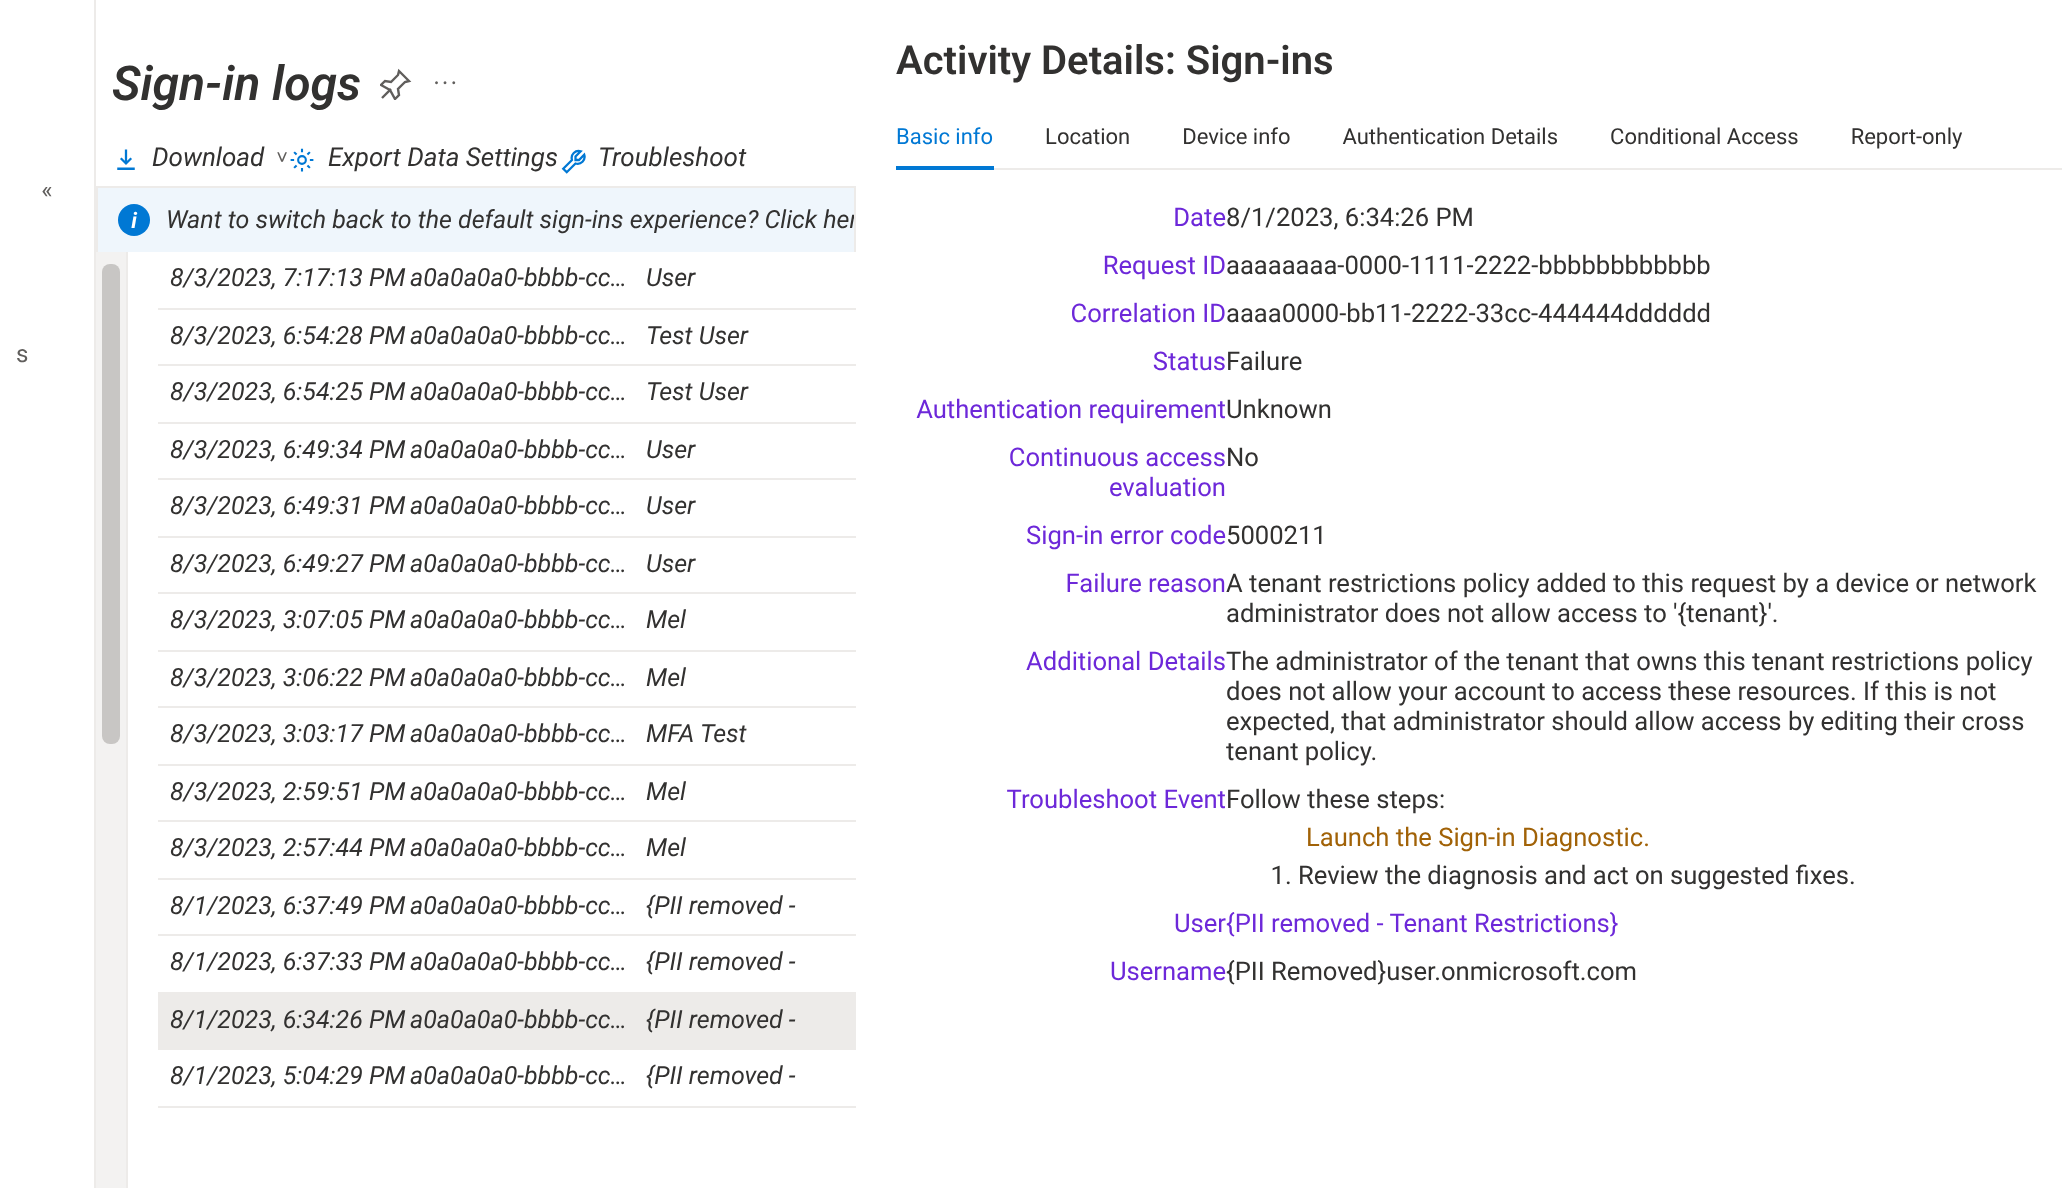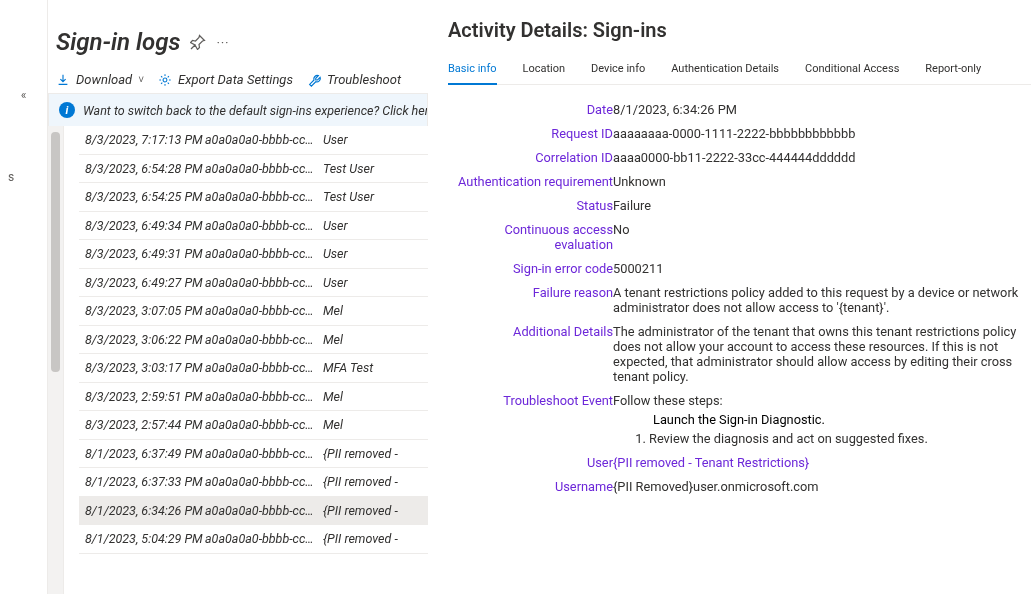--- a/index.html
+++ b/index.html
@@ -22,21 +22,21 @@
   }
 
   
   .main { flex: 0 0 380px; min-width: 0; display: flex; flex-direction: column; font-style: italic; }
   .page-header { display: flex; align-items: center; gap: 10px; padding: 28px 8px 10px 8px; }
   .page-header h1 { font-size: 24px; font-weight: 600; margin: 0; }
   .pin { width: 16px; height: 16px; color: #605e5c; }
   .ellipsis { color: #605e5c; letter-spacing: 1px; cursor: pointer; }
 
   .toolbar {
-    display: flex; align-items: center; gap: 14px;
+    display: flex; align-items: center; 
     padding: 6px 8px; border-bottom: 1px solid #edebe9;
     color: #323130; font-size: 13px; white-space: nowrap; overflow: hidden;
   }
   .toolbar .tb-item { display: inline-flex; align-items: center; gap: 6px; cursor: pointer; }
   .toolbar .ico { width: 14px; height: 14px; }
   .toolbar .blue { color: #0078d4; }
   .chev { font-size: 10px; color: #605e5c; }
 
   .info-banner {
     display: flex; align-items: center; gap: 8px;
@@ -83,21 +83,21 @@
     font-size: 11px; color: #323130; margin-bottom: 12px;
   }
   .tabs .tab { padding: 4px 0 8px 0; cursor: pointer; white-space: nowrap; }
   .tabs .tab.active { color: #0078d4; border-bottom: 2px solid #0078d4; margin-bottom: -1px; }
 
   .fields { font-size: 12.8px; }
   .field { display: flex; align-items: flex-start; margin: 5px 0 9px 0; }
   .field .label { flex: 0 0 165px; color: #6d28d9; text-align: right; }
   .field .value { flex: 1; color: #323130; }
   .field .value.link { color: #6d28d9; cursor: pointer; }
-  .field .value .link { color: #000000; cursor: pointer; display: block; margin: 4px 0 4px 40px; }
+  .field .value .link { color: #a16207; cursor: pointer; display: block; margin: 4px 0 4px 40px; }
   ol { margin: 4px 0 0 20px; padding: 0 12px 0 16px; }
 </style>
 </head>
 <body>
 
 <div class="app">
 
   <div class="rail">
     <span class="collapse">«</span>
     <span class="railtext">s</span>
@@ -245,26 +245,26 @@
         </div>
       <div class="field">
           <div class="label">Request ID</div>
           <div class="value">aaaaaaaa-0000-1111-2222-bbbbbbbbbbbb</div>
         </div>
       <div class="field">
           <div class="label">Correlation ID</div>
           <div class="value">aaaa0000-bb11-2222-33cc-444444dddddd</div>
         </div>
       <div class="field">
+          <div class="label">Status</div>
+          <div class="value">Failure</div>
+        </div>
+      <div class="field">
           <div class="label">Authentication requirement</div>
           <div class="value">Unknown</div>
-        </div>
-      <div class="field">
-          <div class="label">Status</div>
-          <div class="value">Failure</div>
         </div>
       <div class="field">
           <div class="label">Continuous access evaluation</div>
           <div class="value">No</div>
         </div>
       <div class="field">
           <div class="label">Sign-in error code</div>
           <div class="value">5000211</div>
         </div>
       <div class="field">

